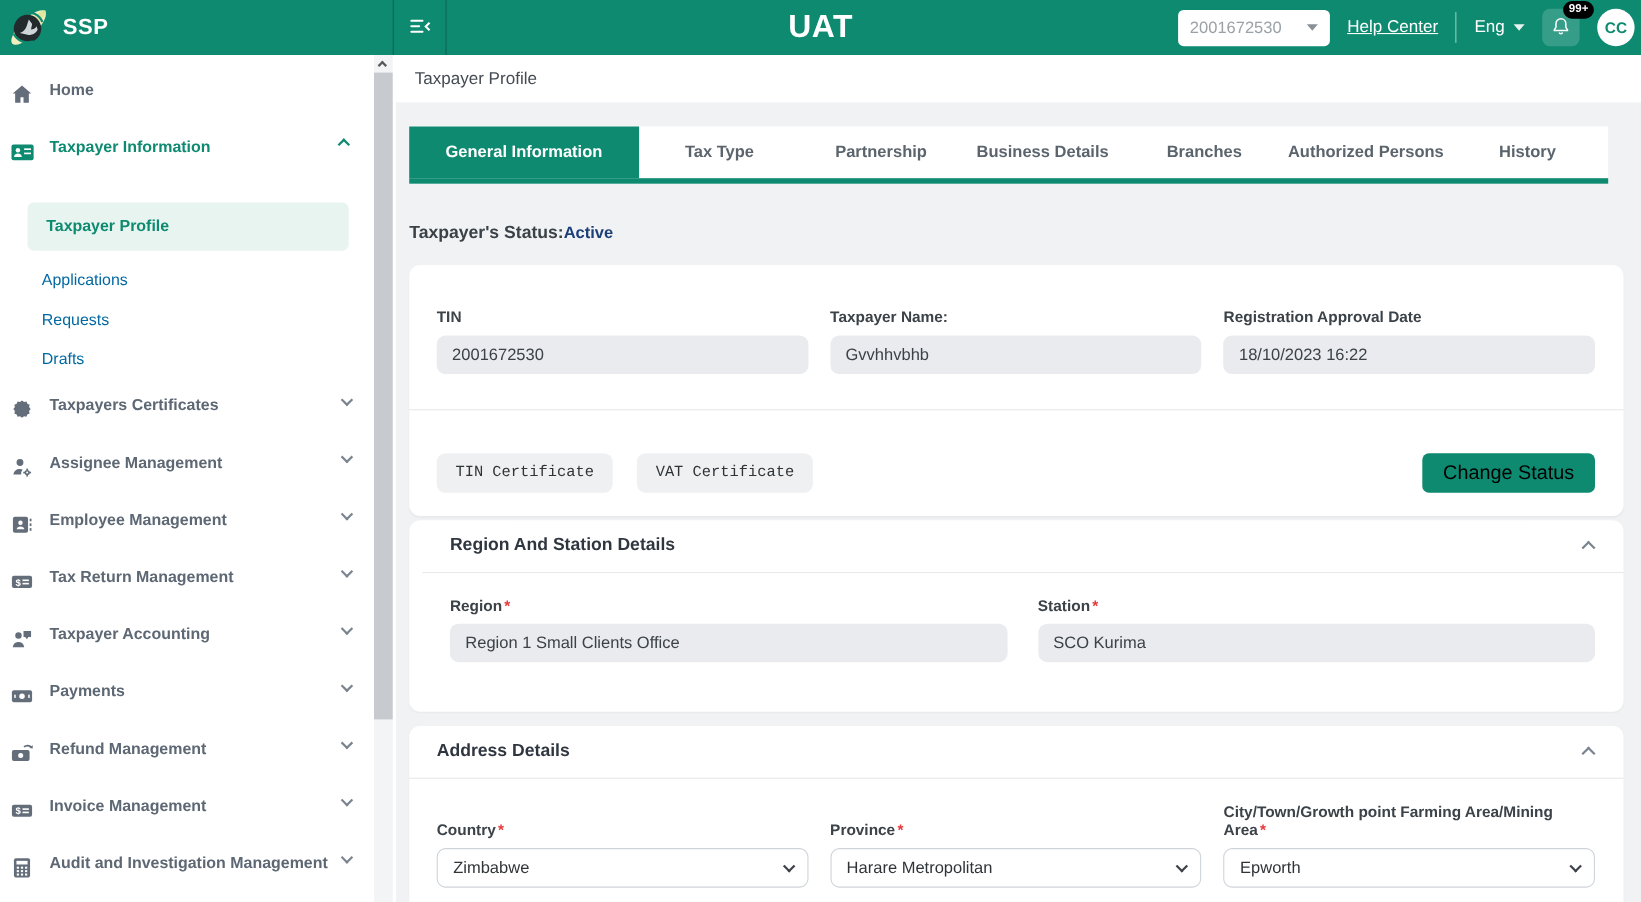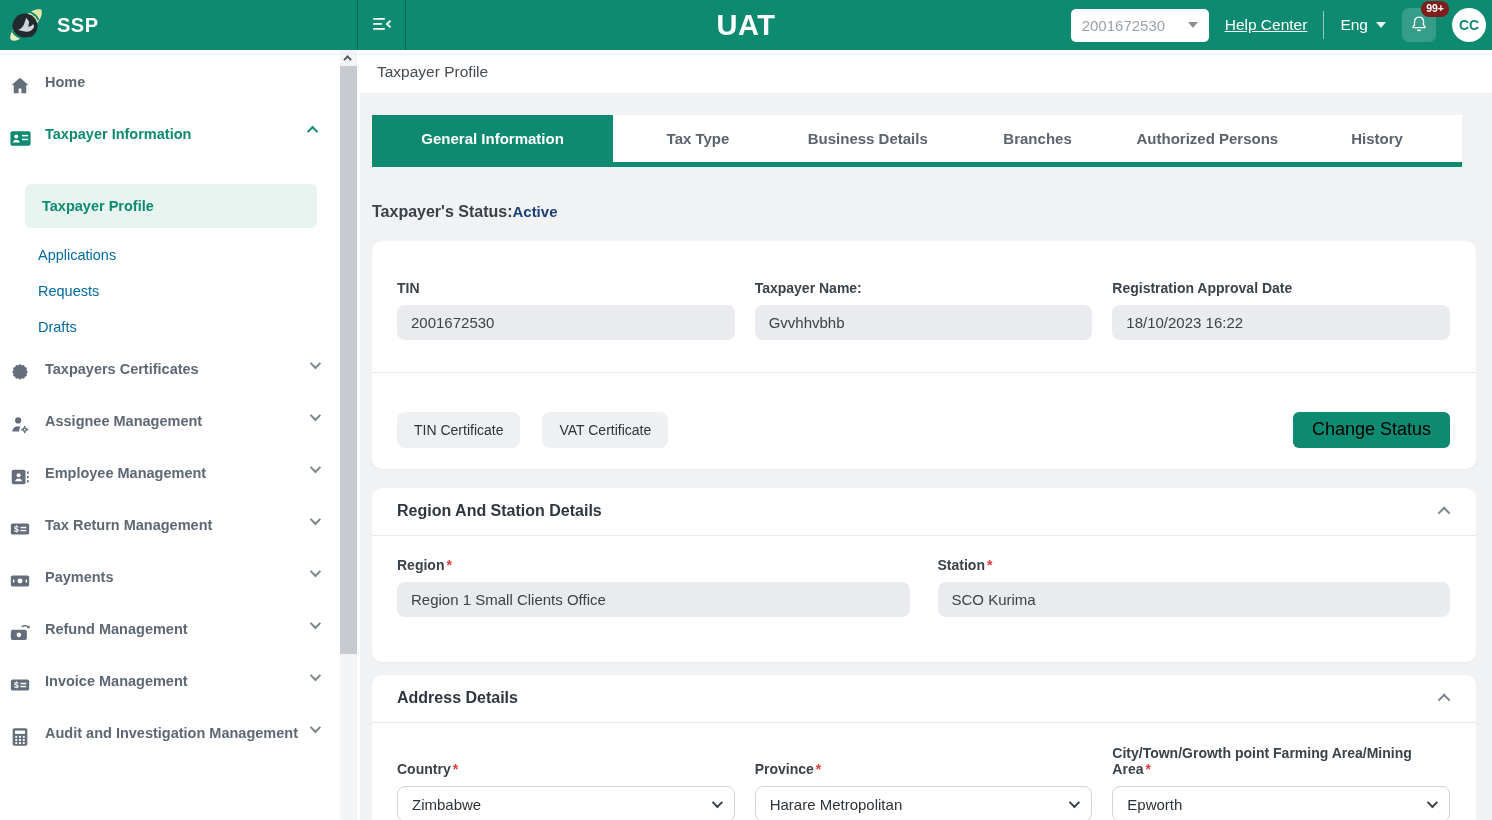--- a/index.html
+++ b/index.html
@@ -17,21 +17,21 @@
   .env-title { position:absolute; left:50%; transform:translateX(-50%); font-size:29px; font-weight:bold; letter-spacing:.5px; }
   .hdr-right { margin-left:auto; display:flex; align-items:center; gap:16px; padding-right:6px; }
   .tin-select { width:138px; height:33px; background:#fff; border-radius:5px; display:flex; align-items:center; padding:0 11px; cursor:pointer; }
   .tin-select span.val { color:#9aa2a8; font-size:15px; flex:1; }
   .tri-down { width:0; height:0; border-left:5px solid transparent; border-right:5px solid transparent; border-top:6px solid #8a9096; }
   .help-link { color:#fff; font-size:15.5px; font-weight:500; text-decoration:underline; cursor:pointer; }
   .vsep { width:1px; height:28px; background:rgba(255,255,255,.55); }
   .lang { display:flex; align-items:center; gap:8px; font-size:15.5px; cursor:pointer; }
   .lang .tri-down { border-top-color:#e8f2ef; }
   .bell-btn { position:relative; width:34px; height:34px; border:none; border-radius:7px; background:rgba(255,255,255,.17); display:flex; align-items:center; justify-content:center; cursor:pointer; }
-  .badge { position:absolute; top:-7px; right:-13px; background:#7f1d1d; color:#fff; font-size:10.5px; font-weight:bold; padding:2px 5px; border-radius:9px; line-height:1.1; }
+  .badge { position:absolute; top:-7px; right:-13px; background:#000000; color:#fff; font-size:10.5px; font-weight:bold; padding:2px 5px; border-radius:9px; line-height:1.1; }
   .avatar { width:34px; height:34px; border-radius:50%; background:#fff; color:#0e8a70; font-weight:bold; font-size:14px; display:flex; align-items:center; justify-content:center; cursor:pointer; }
 
   
   .body { flex:1; display:flex; min-height:0; }
 
   
   .sidebar { width:360px; background:#fff; position:relative; overflow:hidden; flex:0 0 360px; }
   .nav { width:338px; padding-top:24px; }
   .nav-item { height:52px; display:flex; align-items:flex-start; padding:0 20px 0 8px; cursor:pointer; color:#5d6874; }
   .nav-item .ico { width:24px; height:24px; flex:0 0 24px; display:flex; align-items:center; justify-content:center; }
@@ -62,34 +62,34 @@
   .tabbar { display:flex; background:#fff; border-bottom:5px solid #0e8a70; margin-right:14px; height:52px; }
   .tab { flex:1; display:flex; align-items:center; justify-content:center; font-size:15px; font-weight:bold; color:#5b646d; cursor:pointer; }
   .tab.active { flex:1.42; background:#0e8a70; color:#fff; }
 
   .status-line { margin-top:36px; font-size:16px; }
   .status-line .sl { font-weight:bold; color:#3a4147; }
   .status-line .sv { font-weight:bold; color:#1d3f77; font-size:15px; }
 
   .card { background:#fff; border-radius:10px; box-shadow:0 1px 2px rgba(0,0,0,.04); }
   .card.c1 { margin-top:20px; }
-  .card.c2 { margin-top:19px; }
+  .card.c2 { margin-top:4px;padding-left:12px; }
   .card.c3 { margin-top:13px; min-height:260px; }
 
   .fields3 { display:grid; grid-template-columns:repeat(3,1fr); column-gap:20px; padding:39px 26px 0 25px; align-items:end; }
   .fields2 { display:grid; grid-template-columns:repeat(2,1fr); column-gap:28px; padding:21px 26px 45px 25px; }
   .field label { display:block; font-size:14px; font-weight:bold; color:#3b4248; margin-bottom:8px; line-height:1.2; }
   .req { color:#e5393c; margin-left:2px; font-weight:bold; }
   .ro-input { height:35px; background:#e9ebee; border-radius:8px; display:flex; align-items:center; padding:0 14px; font-size:15px; color:#3c4247; }
   .sel { height:36px; background:#fff; border:1px solid #cfd4d9; border-radius:8px; display:flex; align-items:center; padding:0 14px; font-size:15px; color:#2f3438; cursor:pointer; }
   .sel .chev { margin-left:auto; border-color:#3c4247; }
 
   .divider { height:1px; background:#e7e9eb; margin-top:32px; }
   .btn-row { display:flex; align-items:center; gap:22px; padding:39px 26px 21px 25px; }
-  .btn-gray { height:36px; padding:0 17px; background:#eef0f2; border:none; border-radius:8px; font-size:14px; color:#2f3438; font-family:Liberation Sans, sans-serif; cursor:pointer; }
+  .btn-gray { height:36px; padding:0 17px; background:#eef0f2; border:none; border-radius:8px; font-size:14px; color:#2f3438; font-family:Liberation Mono, monospace; cursor:pointer; }
   .btn-green { height:36px; padding:0 19px; background:#0e8a70; border:none; border-radius:6px; font-size:18px; color:#000000; font-family:inherit; cursor:pointer; margin-left:auto; }
 
   .sec-head { height:48px; display:flex; align-items:center; padding:0 26px 0 25px; border-bottom:1px solid #e7e9eb; }
   .sec-title { font-size:16px; font-weight:bold; color:#2f3640; }
   .sec-head .chev { margin-left:auto; width:9px; height:9px; cursor:pointer; }
 </style>
 </head>
 <body>
 
 <div class="app">
@@ -229,20 +229,31 @@
               <rect x="2" y="6" width="20" height="12" rx="2"></rect>
               <text x="5.5" y="15.6" font-size="9.5" font-weight="bold" fill="#fff" font-family="Liberation Sans, sans-serif">$</text>
               <rect x="12.5" y="9.6" width="6.3" height="1.6" fill="#fff"></rect>
                 <rect x="12.5" y="12.9" width="6.3" height="1.6" fill="#fff"></rect>
             </svg>
           </span>
           <span class="lbl">Tax Return Management</span>
           <span class="chev down"></span>
         </div>
 
+        <div class="nav-item">
+          <span class="ico">
+            <svg viewBox="0 0 24 24" width="22" height="22" fill="#646e7a">
+              <circle cx="8.5" cy="8.5" r="3.2"></circle>
+              <path d="M2.8 20c.4-3.4 2.7-5.2 5.7-5.2s5.3 1.8 5.7 5.2z"></path>
+              <path d="M13.5 4h7.5v6h-2.6l-1.6 2.2-1.6-2.2h-1.7z"></path>
+            </svg>
+          </span>
+          <span class="lbl">Taxpayer Accounting</span>
+          <span class="chev down"></span>
+        </div>
 
         <div class="nav-item">
           <span class="ico">
             <svg viewBox="0 0 24 24" width="22" height="22" fill="#646e7a">
               <rect x="2" y="6" width="20" height="12" rx="2"></rect>
               <circle cx="12" cy="12" r="2.7" fill="#fff"></circle>
               <rect x="4.3" y="10.4" width="1.5" height="3.2" fill="#fff"></rect>
                 <rect x="18.2" y="10.4" width="1.5" height="3.2" fill="#fff"></rect>
             </svg>
           </span>
@@ -309,20 +320,21 @@
     <div class="main">
       <div class="crumb-bar">
         <span>Taxpayer Profile</span>
       </div>
 
       <div class="content">
 
         <div class="tabbar">
           <div class="tab active">General Information</div>
           <div class="tab">Tax Type</div>
+          <div class="tab">Partnership</div>
           <div class="tab">Business Details</div>
           <div class="tab">Branches</div>
           <div class="tab">Authorized Persons</div>
           <div class="tab">History</div>
         </div>
 
         <div class="status-line">
           <span class="sl">Taxpayer's Status:</span><span class="sv">Active</span>
         </div>
 

